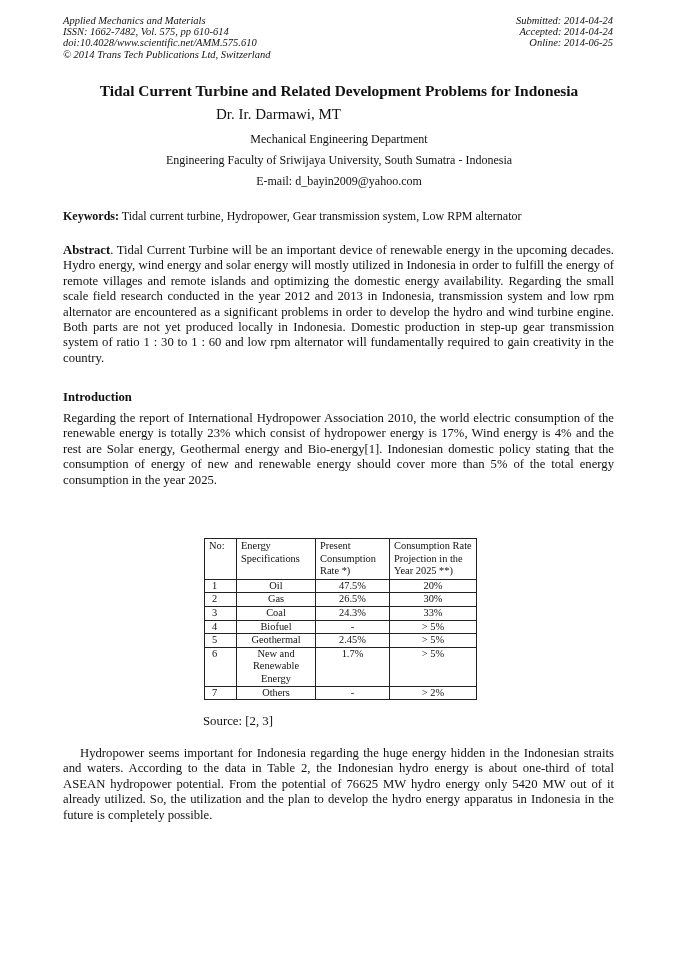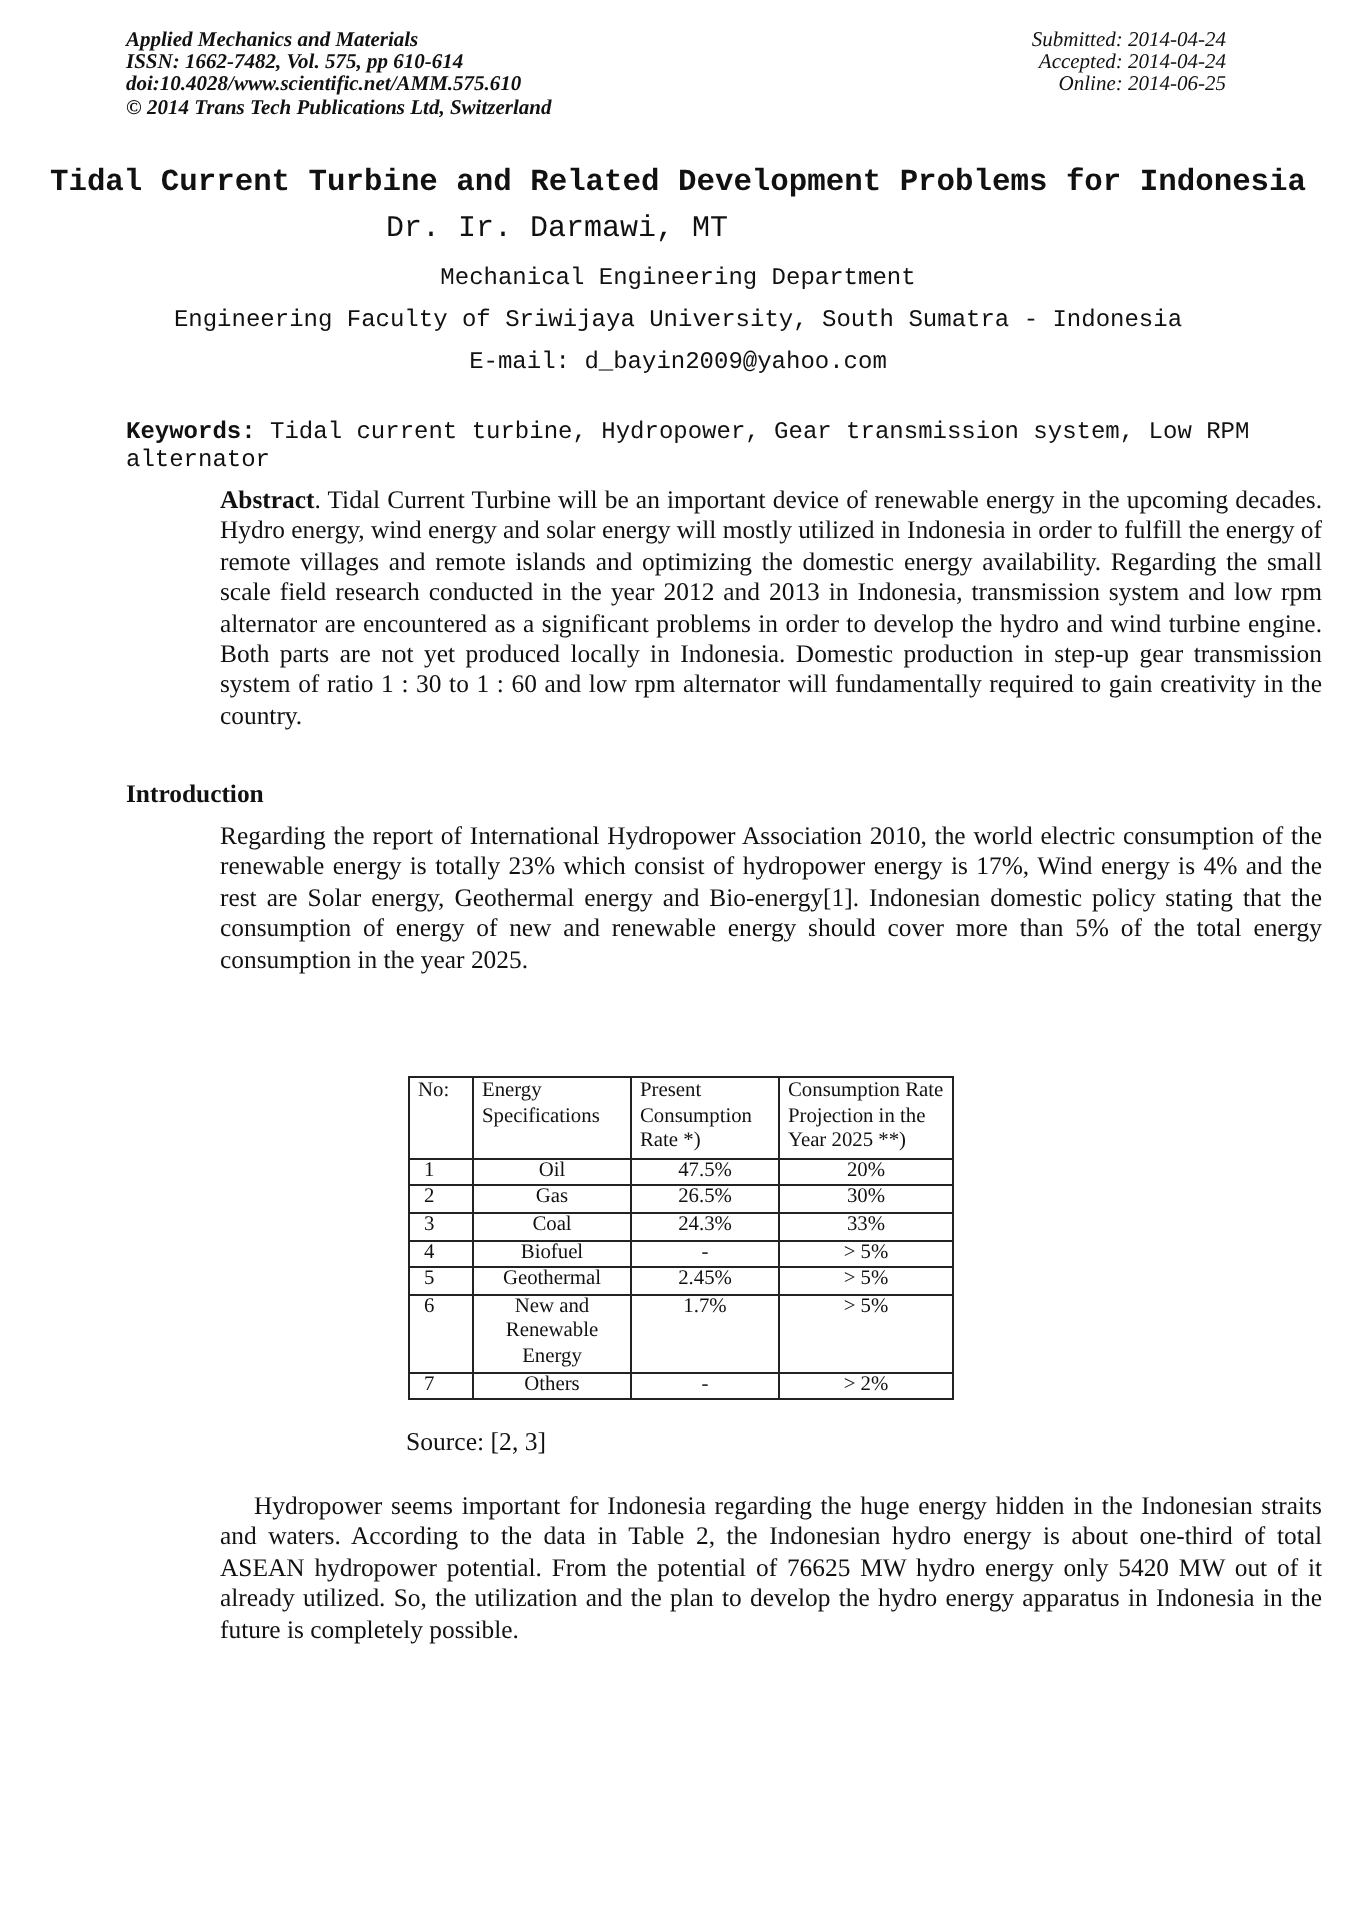--- a/index.html
+++ b/index.html
@@ -1,31 +1,31 @@
 <!DOCTYPE html>
 <html><head>
 <meta charset="utf-8">
 <style>
   html, body { margin: 0; padding: 0; background: #ffffff; }
   body { width: 678px; height: 959px; position: relative; overflow: hidden; color: #111; }
   .serif { font-family: "Liberation Serif", "DejaVu Serif", serif; }
-  .sans { font-family: Liberation Mono, monospace; }
+  .sans { font-family: Liberation Serif, serif; }
   .abs { position: absolute; }
 
-  .hdr-left { left: 63px; top: 15px; font-style: italic; font-size: 10.5px; line-height: 11.2px; font-weight: bold; }
+  .hdr-left { left: 63px; top: 15px; font-style: italic; font-size: 10.5px; line-height: 11.2px; }
   .hdr-right { right: 65px; top: 15px; font-style: italic; font-size: 10.5px; line-height: 11.2px; text-align: right; }
 
   .title { left: 0; width: 678px; top: 82px; text-align: center; font-weight: bold; font-size: 15.4px; }
   .author { left: 0; width: 557px; top: 106px; text-align: center; font-size: 15px; }
   .affil { left: 0; width: 678px; text-align: center; font-size: 12px; }
 
   .keywords { left: 63px; top: 209px; font-size: 12px; }
   .keywords b { font-weight: bold; }
 
-  .para { left: 63px; width: 551px; font-size: 12.7px; line-height: 15.4px; text-align: justify; margin-left: 47px; }
+  .para { left: 63px; width: 551px; font-size: 12.7px; line-height: 15.4px; text-align: justify; }
   .para b { font-weight: bold; }
 
   .intro-h { left: 63px; top: 390px; font-size: 12.7px; font-weight: bold; }
 
   .tcap { left: 175px; width: 330px; top: 508px; text-align: center; font-size: 12.8px; line-height: 14.5px; }
 
   table.t1 { position: absolute; left: 204px; top: 538px; border-collapse: collapse; font-family: "Liberation Serif", "DejaVu Serif", serif; font-size: 10.4px; line-height: 12.6px; }
   table.t1 td, table.t1 th { border: 1px solid #222; padding: 0 4px; vertical-align: top; font-weight: normal; }
   table.t1 th { text-align: left; padding-top: 1px; padding-bottom: 1px; }
   table.t1 td { text-align: center; padding-top: 0; padding-bottom: 0; height: 12.6px; }

